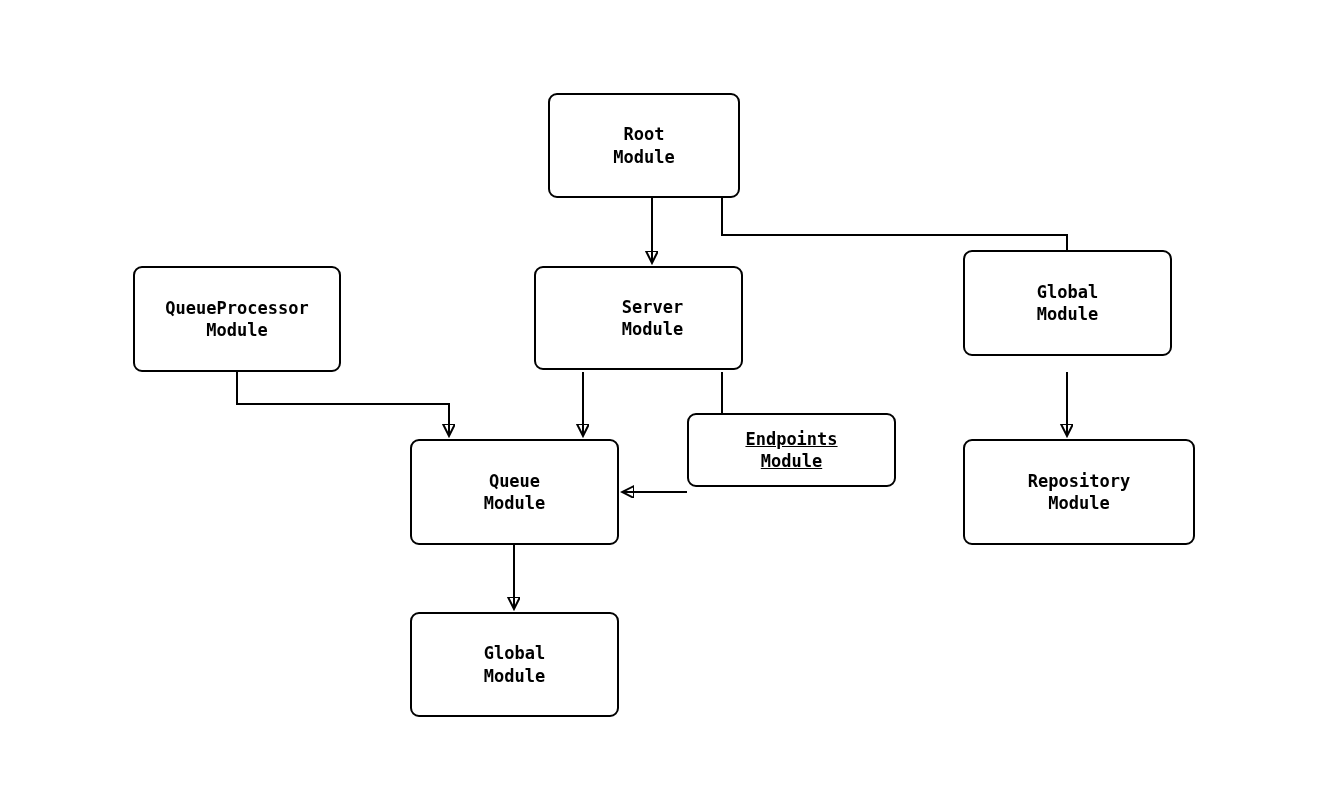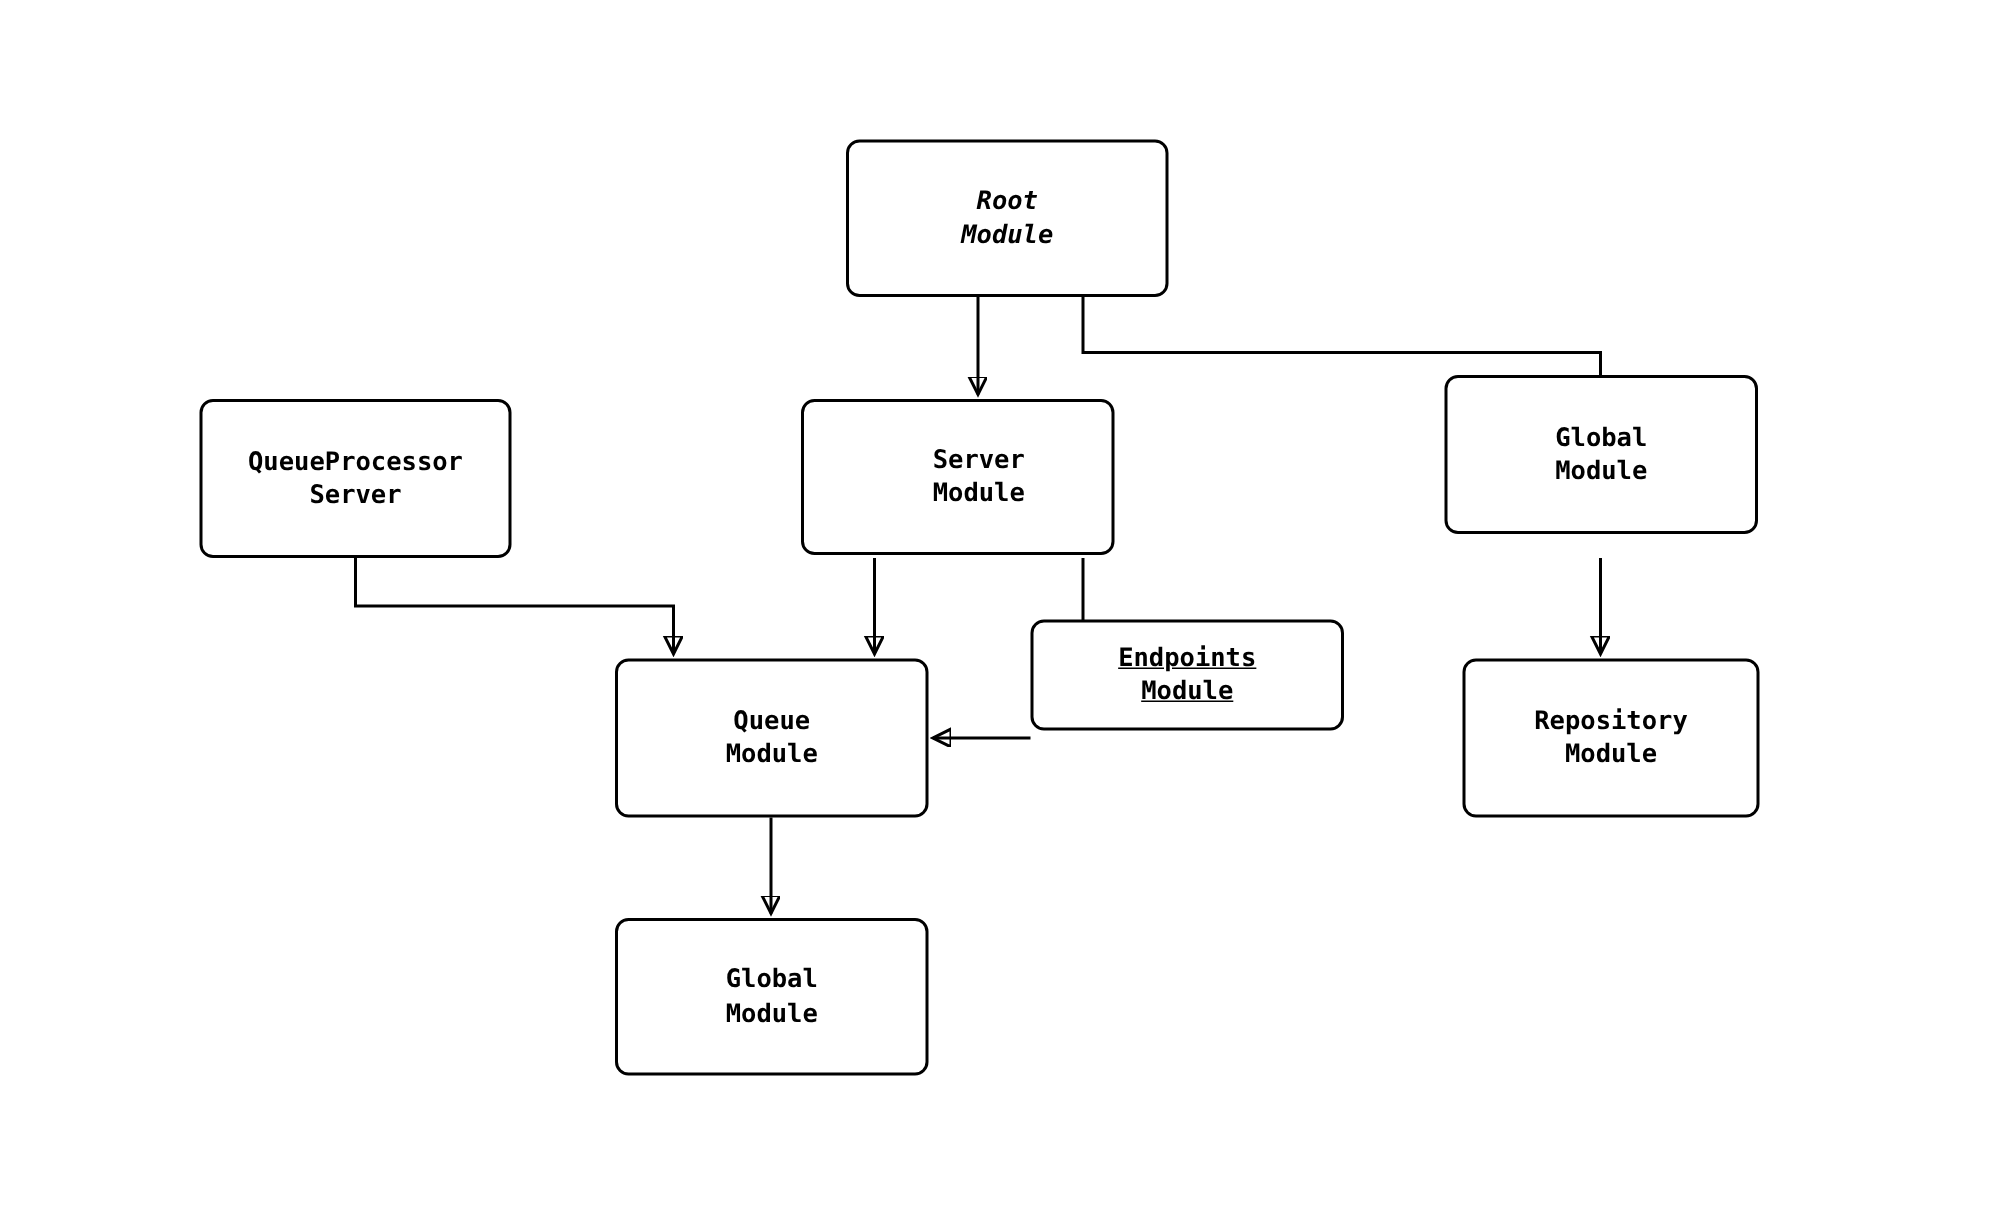--- a/index.html
+++ b/index.html
@@ -40,27 +40,27 @@
   .node-label {
     font-family: "DejaVu Sans Mono", monospace;
     font-size: 17px;
     font-weight: 700;
     color: #000000;
     text-align: center;
     line-height: 1.32;
     white-space: pre-line;
   }
   
-  #node-root          { left: 564px;  top: 93px;  width: 215px; height: 105px; font-style: italic; }
+  #node-root          { left: 548px;  top: 93px;  width: 192px; height: 105px; }
   #node-server        { left: 534px;  top: 266px; width: 209px; height: 104px; padding-left: 28px; }
   #node-global        { left: 963px;  top: 250px; width: 209px; height: 106px; }
   #node-queueprocessor{ left: 133px;  top: 266px; width: 208px; height: 106px; }
   #node-core          { left: 410px;  top: 439px; width: 209px; height: 106px; }
   #node-endpoints     { left: 687px;  top: 413px; width: 209px; height: 74px; text-decoration: underline; }
-  #node-repository    { left: 963px;  top: 439px; width: 198px; height: 106px; margin-left: 12px; }
+  #node-repository    { left: 963px;  top: 439px; width: 232px; height: 106px; }
   #node-queue         { left: 410px;  top: 612px; width: 209px; height: 105px; }
 </style>
 </head>
 <body>
 
 <div class="canvas">
 
   <svg class="edges-layer" viewBox="0 0 1337 809" xmlns="http://www.w3.org/2000/svg">
     <defs>
       <marker id="arrowhead" markerUnits="userSpaceOnUse" markerWidth="14" markerHeight="14" refX="12" refY="6" orient="auto">
@@ -87,21 +87,21 @@
 Module</span>
   </div>
 
   <div class="node" id="node-global">
     <span class="node-label">Global
 Module</span>
   </div>
 
   <div class="node" id="node-queueprocessor">
     <span class="node-label">QueueProcessor
-Server</span>
+Module</span>
   </div>
 
   <div class="node" id="node-core">
     <span class="node-label">Queue
 Module</span>
   </div>
 
   <div class="node" id="node-endpoints">
     <span class="node-label">Endpoints
 Module</span>

